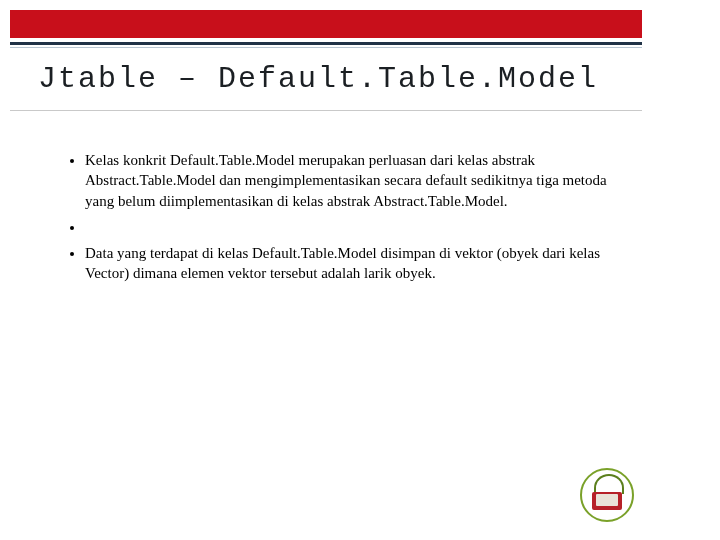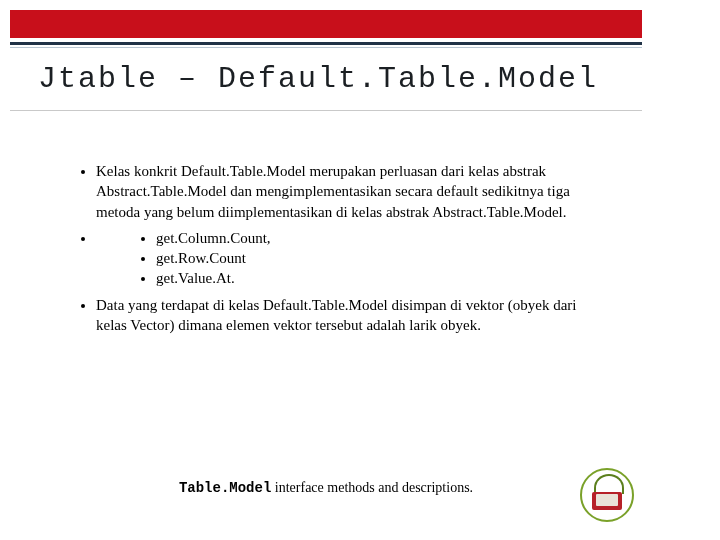--- a/index.html
+++ b/index.html
@@ -3,21 +3,21 @@
   <meta charset="utf-8">
   <style>
     html,body{margin:0;padding:0;width:720px;height:540px;background:#fff;font-family:Georgia,"Times New Roman",serif;color:#000;overflow:hidden}
     .stage{position:relative;width:652px;height:540px}
     .topbar{position:absolute;left:10px;right:10px;top:10px;height:28px;background:#c80f1b}
     .rule-dark{position:absolute;left:10px;right:10px;top:42px;height:3px;background:#203246}
     .rule-light{position:absolute;left:10px;right:10px;top:47px;height:1px;background:#b9c6d2}
     .title{position:absolute;left:38px;top:62px;font-family:"Courier New",Courier,monospace;font-size:30px;letter-spacing:2px;color:#1b1f23}
     .divider{position:absolute;left:10px;right:10px;top:110px;height:1px;background:#c9c9c9}
     .body{position:absolute;left:60px;right:40px;top:145px;font-size:15px;line-height:1.35}
-    ul.outer{list-style:disc;padding-left:20px;margin:16px}
+    ul.outer{list-style:disc;padding-left:20px;margin:5px}
     ul.outer>li{margin-bottom:6px}
     ul.inner{list-style:disc;padding-left:60px;margin:2px 0 4px}
     ul.inner>li{margin:0}
     .caption{position:absolute;left:0;right:0;bottom:44px;text-align:center;font-size:14px}
     .caption .code{font-family:"Courier New",Courier,monospace;font-weight:700}
     .logo{position:absolute;right:18px;bottom:18px;width:54px;height:54px}
     .logo .ring{position:absolute;inset:0;border:2px solid #7aa129;border-radius:50%}
     .logo .top{position:absolute;left:14px;top:6px;width:26px;height:18px;border:2px solid #5b7f1d;border-radius:50% 50% 0 0/70% 70% 0 0;border-bottom:none}
     .logo .book{position:absolute;left:12px;top:24px;width:30px;height:18px;background:#b62128;border-radius:2px}
     .logo .page{position:absolute;left:16px;top:26px;width:22px;height:12px;background:#e9e3d8;border-radius:1px}
@@ -31,34 +31,25 @@
   <div class="rule-light"></div>
 
   <div class="title">Jtable – Default.Table.Model</div>
 
   <div class="divider"></div>
 
   <div class="body">
     <ul class="outer">
       <li>Kelas konkrit Default.Table.Model merupakan perluasan dari kelas abstrak Abstract.Table.Model dan mengimplementasikan secara default sedikitnya tiga metoda yang belum diimplementasikan di kelas abstrak Abstract.Table.Model.</li>
       <li>
-        <ul class="inner">
-          <li>get.Column.Count,</li>
-          <li>get.Row.Count</li>
-          <li>get.Value.At.</li>
-        </ul>
       </li>
       <li>Data yang terdapat di kelas Default.Table.Model disimpan di vektor (obyek dari kelas Vector) dimana elemen vektor tersebut adalah larik obyek.</li>
     </ul>
   </div>
 
-  <div class="caption">
-    <span class="code">Table.Model</span>
-    <span>  interface methods and descriptions.</span>
-  </div>
 
   <div class="logo">
     <div class="ring"></div>
     <div class="top"></div>
     <div class="book"></div>
     <div class="page"></div>
   </div>
 
 </div>
 

